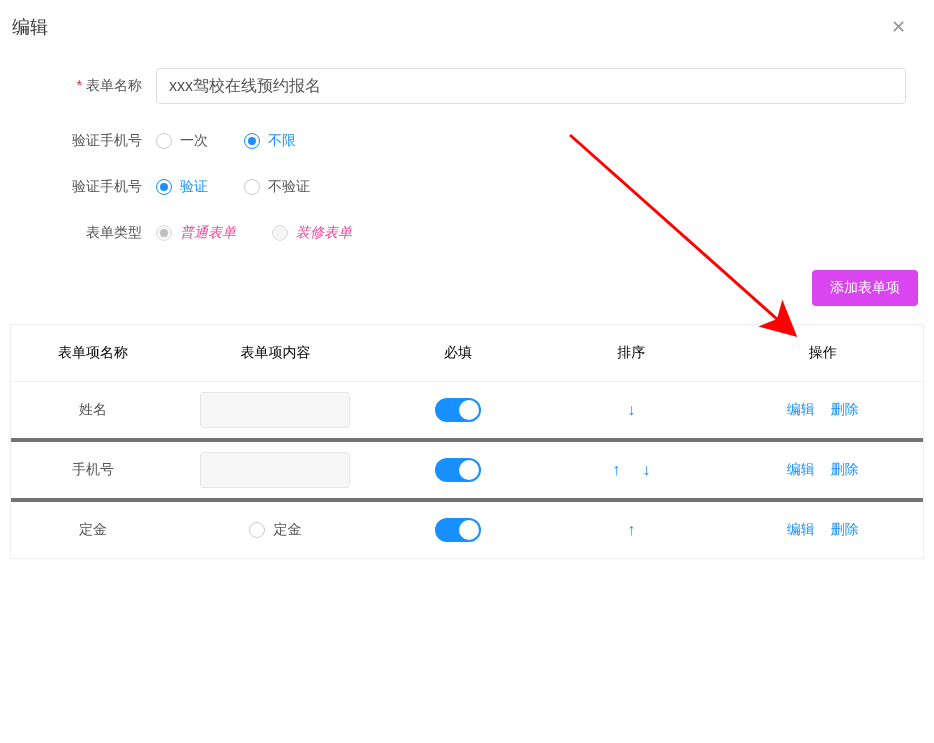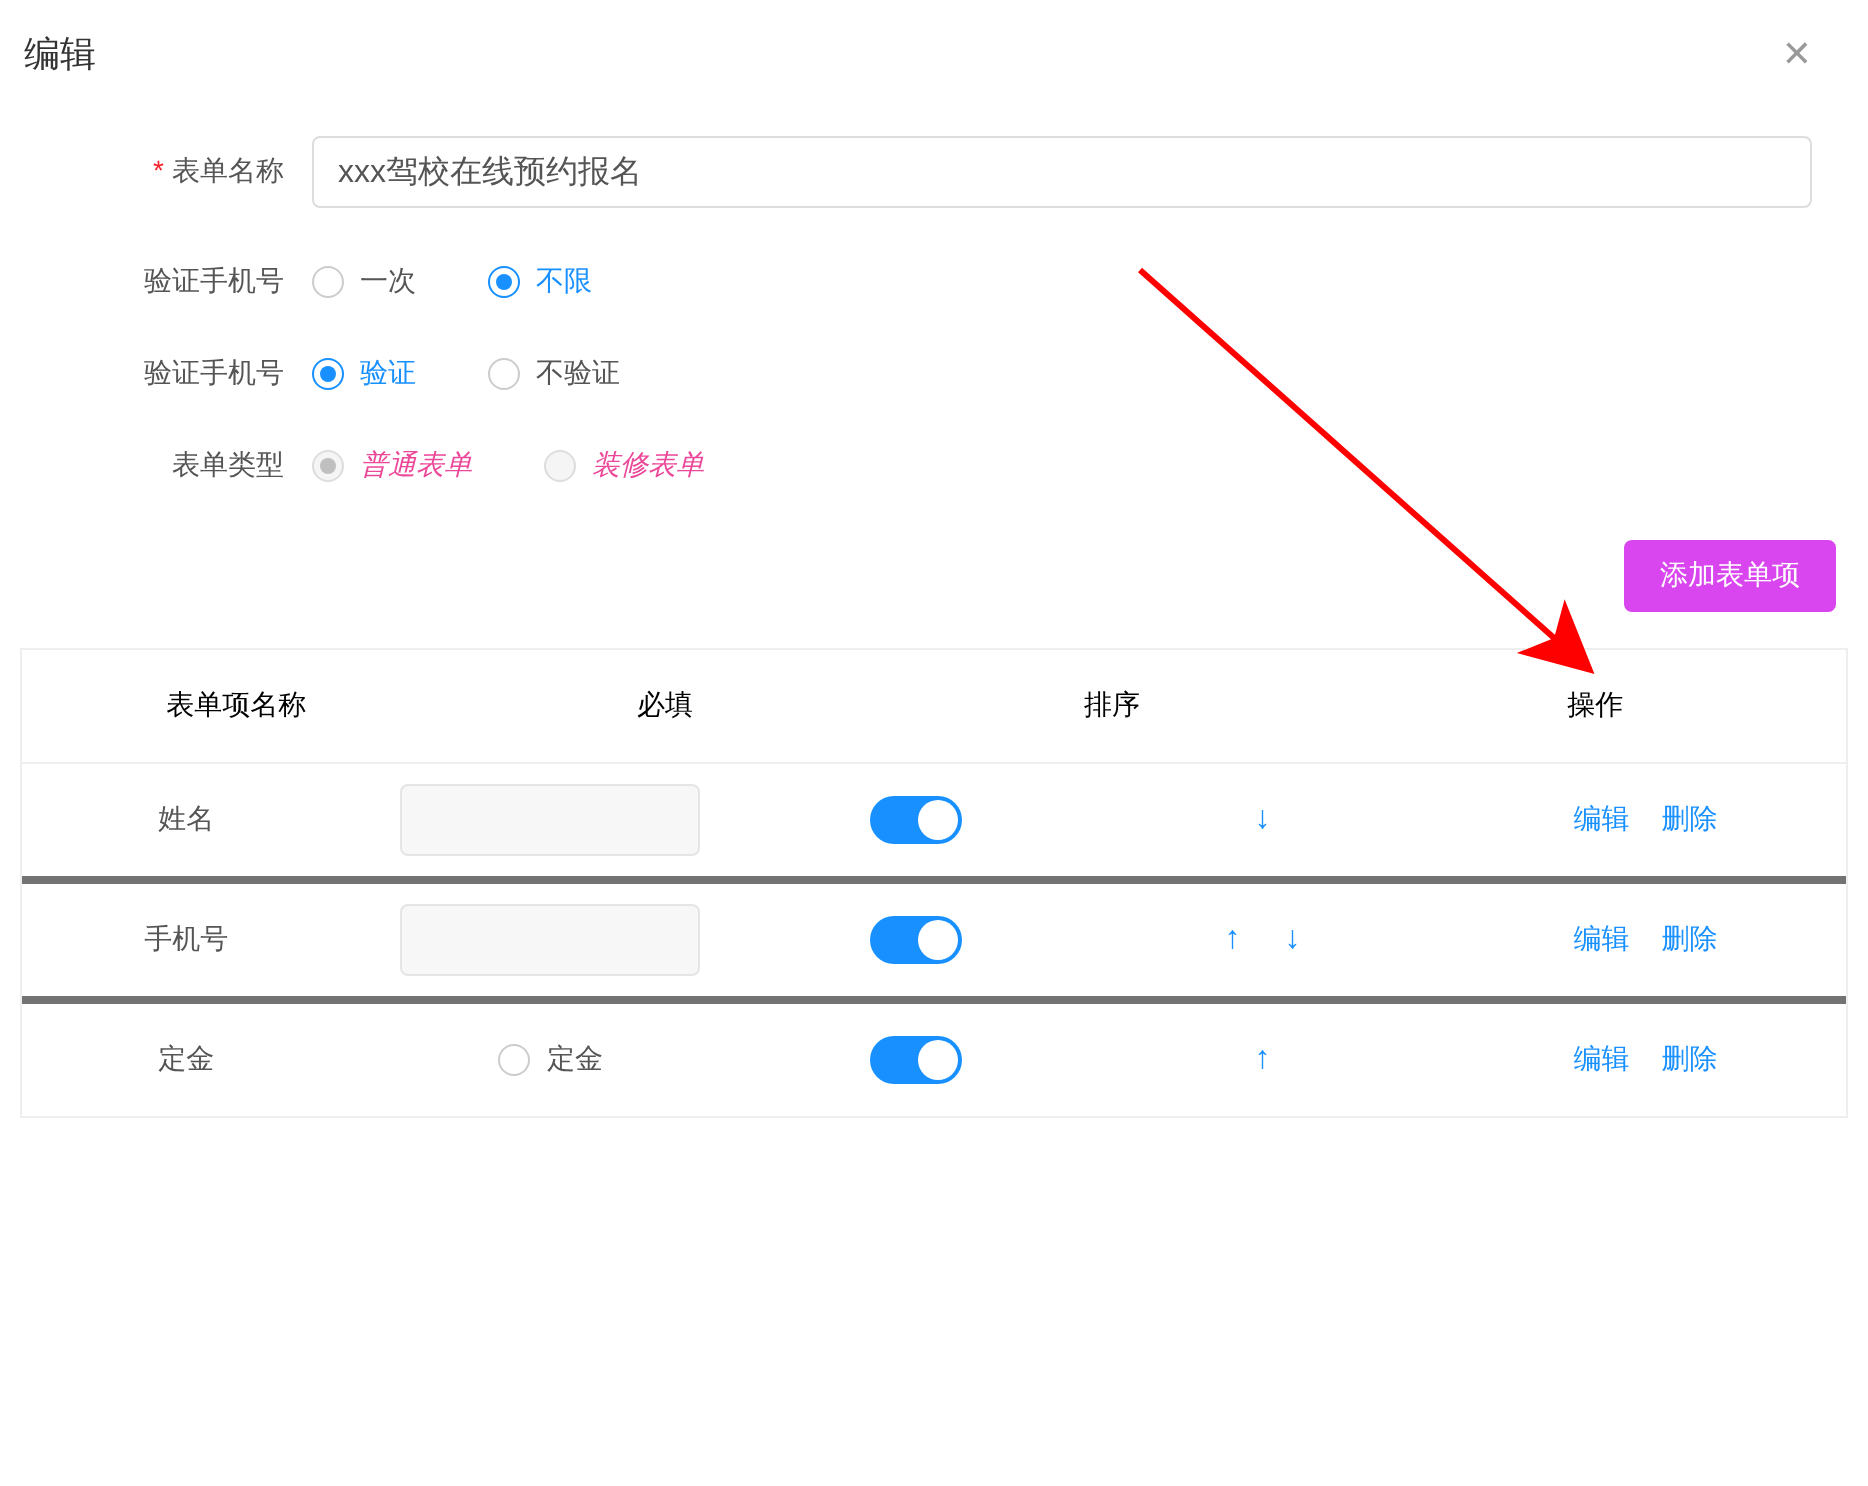--- a/index.html
+++ b/index.html
@@ -267,20 +267,21 @@
   </div>
 </div>
 
 <div class="btn-row">
   <button class="primary-btn">添加表单项</button>
 </div>
 
 <div class="table-wrap">
   <div class="trow head">
     <div class="tcell c-name">表单项名称</div>
+    <div class="tcell c-content">表单项内容</div>
     <div class="tcell c-req">必填</div>
     <div class="tcell c-sort">排序</div>
     <div class="tcell c-ops">操作</div>
   </div>
 
   <div class="trow">
     <div class="tcell c-name">姓名</div>
     <div class="tcell c-content">
       <div class="mini-input"></div>
     </div>

